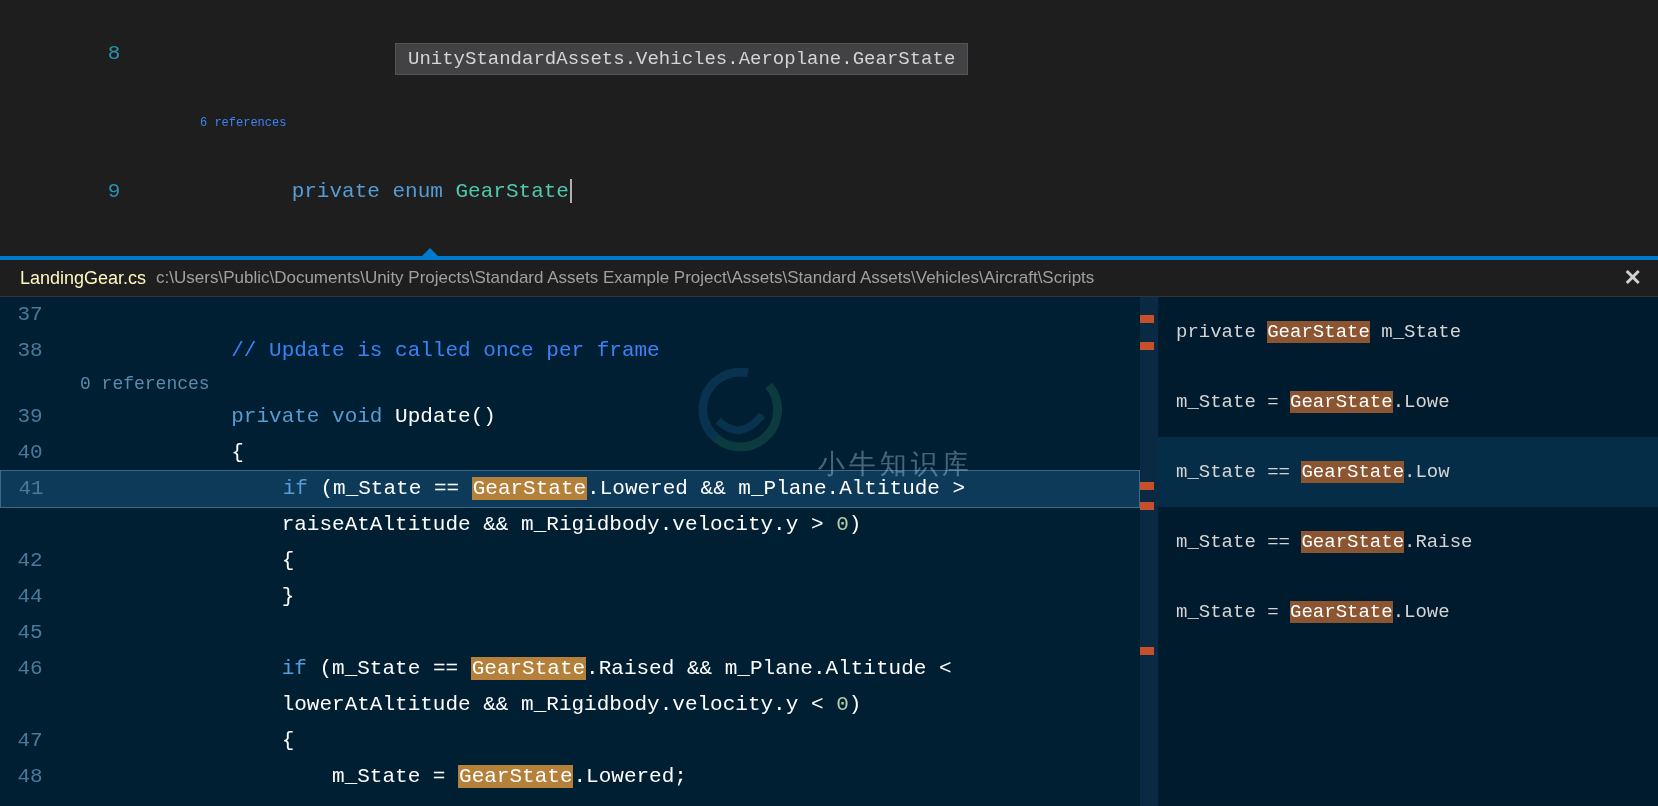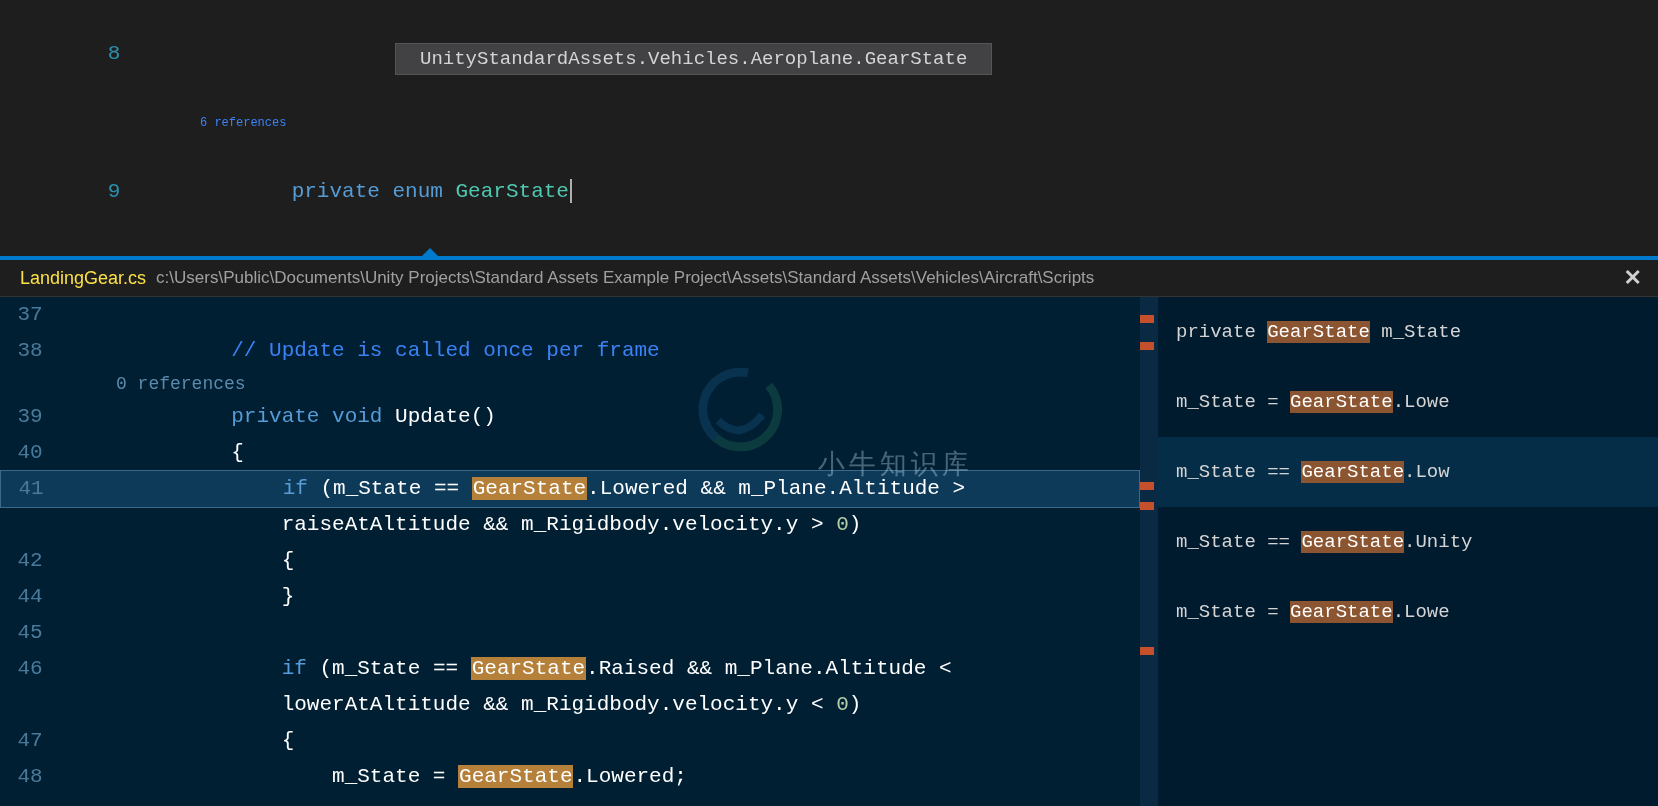--- a/index.html
+++ b/index.html
@@ -49,21 +49,21 @@
     background:#aeafad;
     vertical-align:middle;
     margin-left:1px;
   }
 
   .tooltip {
     position:absolute;
     left:395px; top:43px;
     background:#424245;
     border:1px solid #555;
-    padding:4px 24px;
+    padding:4px 12px;
     color:#d4d4d4;
     font-size:19px;
     z-index:10;
   }
   .peek-pointer{
     position:absolute;
     left:420px;
     bottom:-2px;
     width:0;height:0;
     border-left:10px solid transparent;
@@ -81,21 +81,21 @@
     background:#1e1e1e;
     border-bottom:1px solid #333;
     padding:5px 10px 5px 20px;
     display:flex;
     align-items:center;
     gap:10px;
     color:#d0d0d0;
     font-family:"Segoe UI",Arial,sans-serif;
     font-size:18px;
   }
-  .peek-header .fname{color:#fde047;}
+  .peek-header .fname{color:#fef9c3;}
   .peek-header .fpath{color:#a0a0a0; font-size:17px; flex:1; white-space:nowrap; overflow:hidden;}
   .peek-close{
     color:#d0d0d0;
     font-size:22px;
     font-weight:bold;
     cursor:pointer;
     padding:0 6px;
   }
 
   .peek-body{
@@ -123,21 +123,21 @@
     padding-left:0;
   }
   .peek-line.current{
     background:#0e3a5a;
     border:1px solid #3a6a8a;
     margin:-1px 0;
   }
   .peek-codelens{
     color:#5a8aac;
     font-size:18px;
-    padding-left:116px;
+    padding-left:80px;
     line-height:30px;
   }
   .hl{
     background:#b5803a;
     color:#fff;
     padding:0 1px;
   }
   
   .peek-ov{
     width:18px;
@@ -241,21 +241,21 @@
         <div class="ov-mark" style="top: 18px;"></div>
         <div class="ov-mark" style="top: 45px;"></div>
         <div class="ov-mark" style="top: 185px;"></div>
         <div class="ov-mark" style="top: 205px;"></div>
         <div class="ov-mark" style="top: 350px;"></div>
       </div>
     <div class="peek-refs" id="peekRefs">
         <div class="ref-item"><span>private </span><span class="ref-hl">GearState</span><span> m_State</span></div>
         <div class="ref-item"><span>m_State = </span><span class="ref-hl">GearState</span><span>.Lowe</span></div>
         <div class="ref-item sel"><span>m_State == </span><span class="ref-hl">GearState</span><span>.Low</span></div>
-        <div class="ref-item"><span>m_State == </span><span class="ref-hl">GearState</span><span>.Unity</span></div>
+        <div class="ref-item"><span>m_State == </span><span class="ref-hl">GearState</span><span>.Raise</span></div>
         <div class="ref-item"><span>m_State = </span><span class="ref-hl">GearState</span><span>.Lowe</span></div>
       </div>
   </div>
 </div>
 
 <div class="wm">
   <svg width="110" height="110" viewBox="0 0 100 100">
     <circle cx="50" cy="45" r="34" fill="none" stroke="#3aa66a" stroke-width="8" stroke-dasharray="120 200" transform="rotate(-40 50 45)"></circle>
     <circle cx="50" cy="45" r="34" fill="none" stroke="#2a7ab8" stroke-width="8" stroke-dasharray="90 200" transform="rotate(130 50 45)"></circle>
     <path d="M30 55 Q50 75 70 50" fill="none" stroke="#2a7ab8" stroke-width="7"></path>

